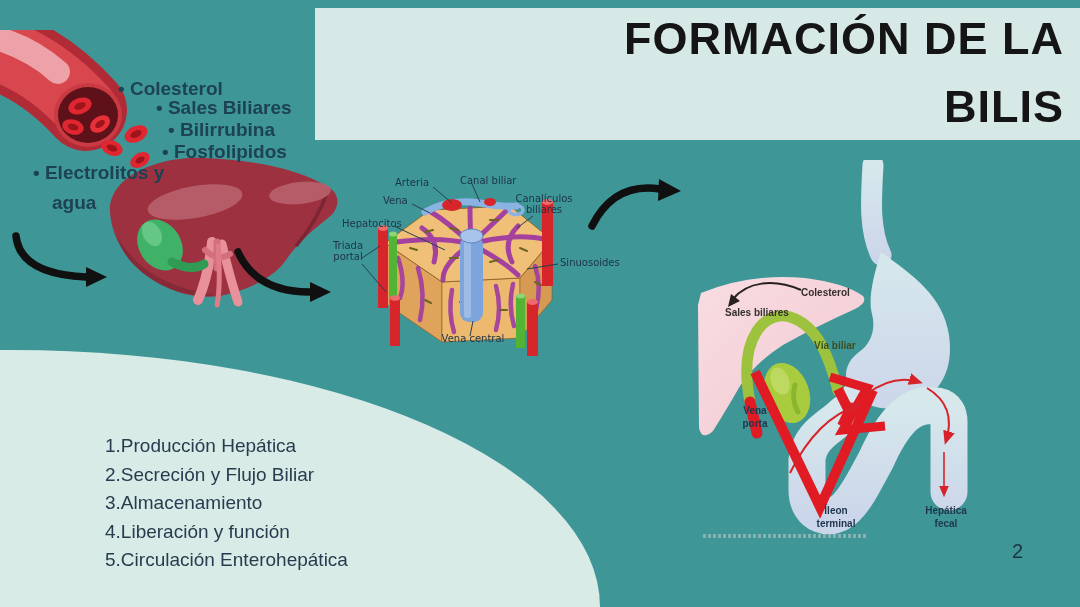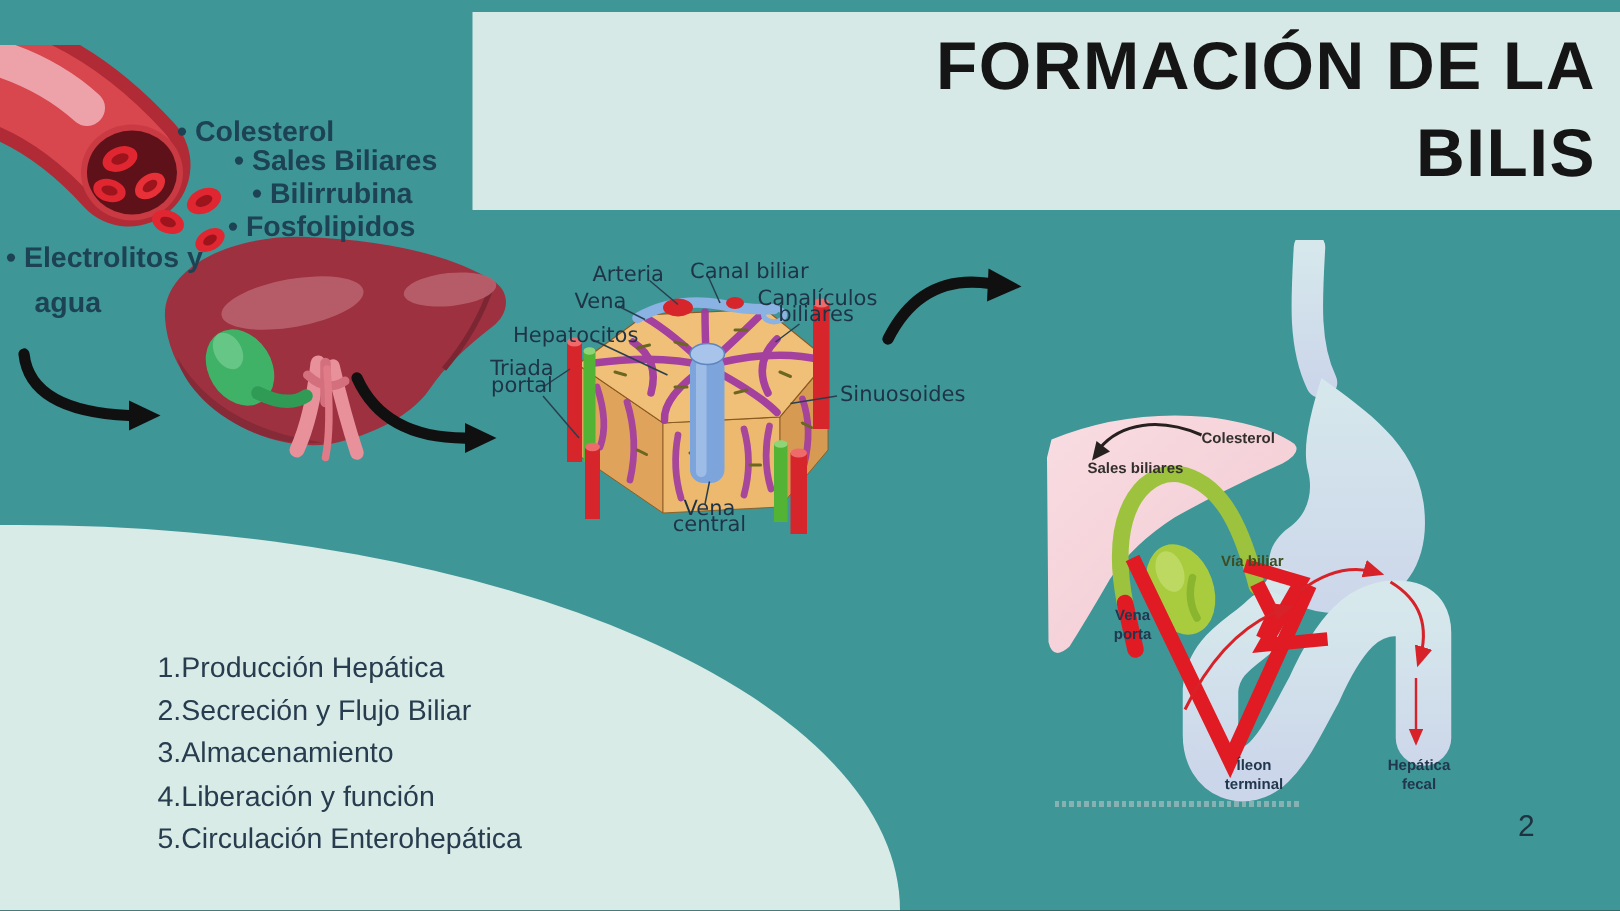--- a/index.html
+++ b/index.html
@@ -7,21 +7,21 @@
   .slide{
     position:relative; width:1080px; height:607px; overflow:hidden;
     background:#3e9697;
   }
   .abs{ position:absolute; }
 
   
   .title-panel{
     left:315px; top:8px; width:765px; height:132px;
     background:#d7e9e7;
-    display:flex; flex-direction:column; justify-content:center;
+    display:flex; flex-direction:column; justify-content:space-between;
     text-align:right; padding:2px 16px 4px 10px;
   }
   .title-line{
     font-size:45px; font-weight:800; letter-spacing:1px;
     color:#151515; line-height:1.3;
   }
 
   
   .blob{
     left:0; top:350px; width:600px; height:257px;
@@ -36,31 +36,31 @@
   }
   .bullet::before{ content:"•  "; }
 
   
   .steps{ left:105px; top:432px; }
   .step{ color:#273c4e; font-size:19px; font-weight:400; line-height:28.5px; white-space:nowrap; }
   .step .num{ }
 
   
   .lob-lbl{
-    color:#1e3346; font-size:14px; line-height:10.5px;
+    color:#1e3346; font-size:10px; line-height:10.5px;
     font-family:"DejaVu Sans", sans-serif; text-align:center;
   }
 
   
   .circ-lbl{
     font-size:10px; font-weight:700; color:#21374e; line-height:13px;
     text-align:center;
   }
   .circ-lbl.dark{ color:#332f2d; }
-  .circ-lbl.olive{ color:#3c4d20;margin-top:29px; }
+  .circ-lbl.olive{ color:#3c4d20; }
 
   .page-num{ left:1012px; top:540px; font-size:20px; color:#1d3340; }
 
   .micro-text{
     left:703px; top:534px; width:165px; height:4px; opacity:.75;
     background:repeating-linear-gradient(90deg,#9fbabc 0 3px, transparent 3px 5px);
   }
   svg{ display:block; }
 </style>
 </head>
@@ -126,22 +126,22 @@
     <g>
       <ellipse cx="60" cy="95" rx="21" ry="27" fill="#3fb267" transform="rotate(-32 60 95)"></ellipse>
       <path d="M72,112 Q92,122 104,114" stroke="#2f9b55" stroke-width="9" fill="none" stroke-linecap="round"></path>
       <ellipse cx="52" cy="84" rx="9" ry="13" fill="#6fcb8d" opacity=".8" transform="rotate(-30 52 84)"></ellipse>
     </g>
   </svg>
 
   <div class="abs bullet" style="left:118px;top:74px"><span>Colesterol</span></div>
   <div class="abs bullet" style="left:156px;top:93px"><span>Sales Biliares</span></div>
   <div class="abs bullet" style="left:168px;top:115px"><span>Bilirrubina</span></div>
-  <div class="abs bullet" style="left:152px;top:137px"><span>Fosfolipidos</span></div>
-  <div class="abs bullet" style="left:4px;top:158px;width:140px"><span>Electrolitos y agua</span></div>
+  <div class="abs bullet" style="left:162px;top:137px"><span>Fosfolipidos</span></div>
+  <div class="abs bullet" style="left:33px;top:158px;width:140px"><span>Electrolitos y agua</span></div>
 
   <div class="abs steps">
     <div class="step"><span class="num">1.</span><span>Producción Hepática</span></div>
     <div class="step"><span class="num">2.</span><span>Secreción y Flujo Biliar</span></div>
     <div class="step"><span class="num">3.</span><span>Almacenamiento</span></div>
     <div class="step"><span class="num">4.</span><span>Liberación y función</span></div>
     <div class="step"><span class="num">5.</span><span>Circulación Enterohepática</span></div>
   </div>
 
   <svg class="abs" style="left:0;top:0;pointer-events:none" width="1080" height="607" viewBox="0 0 1080 607">

